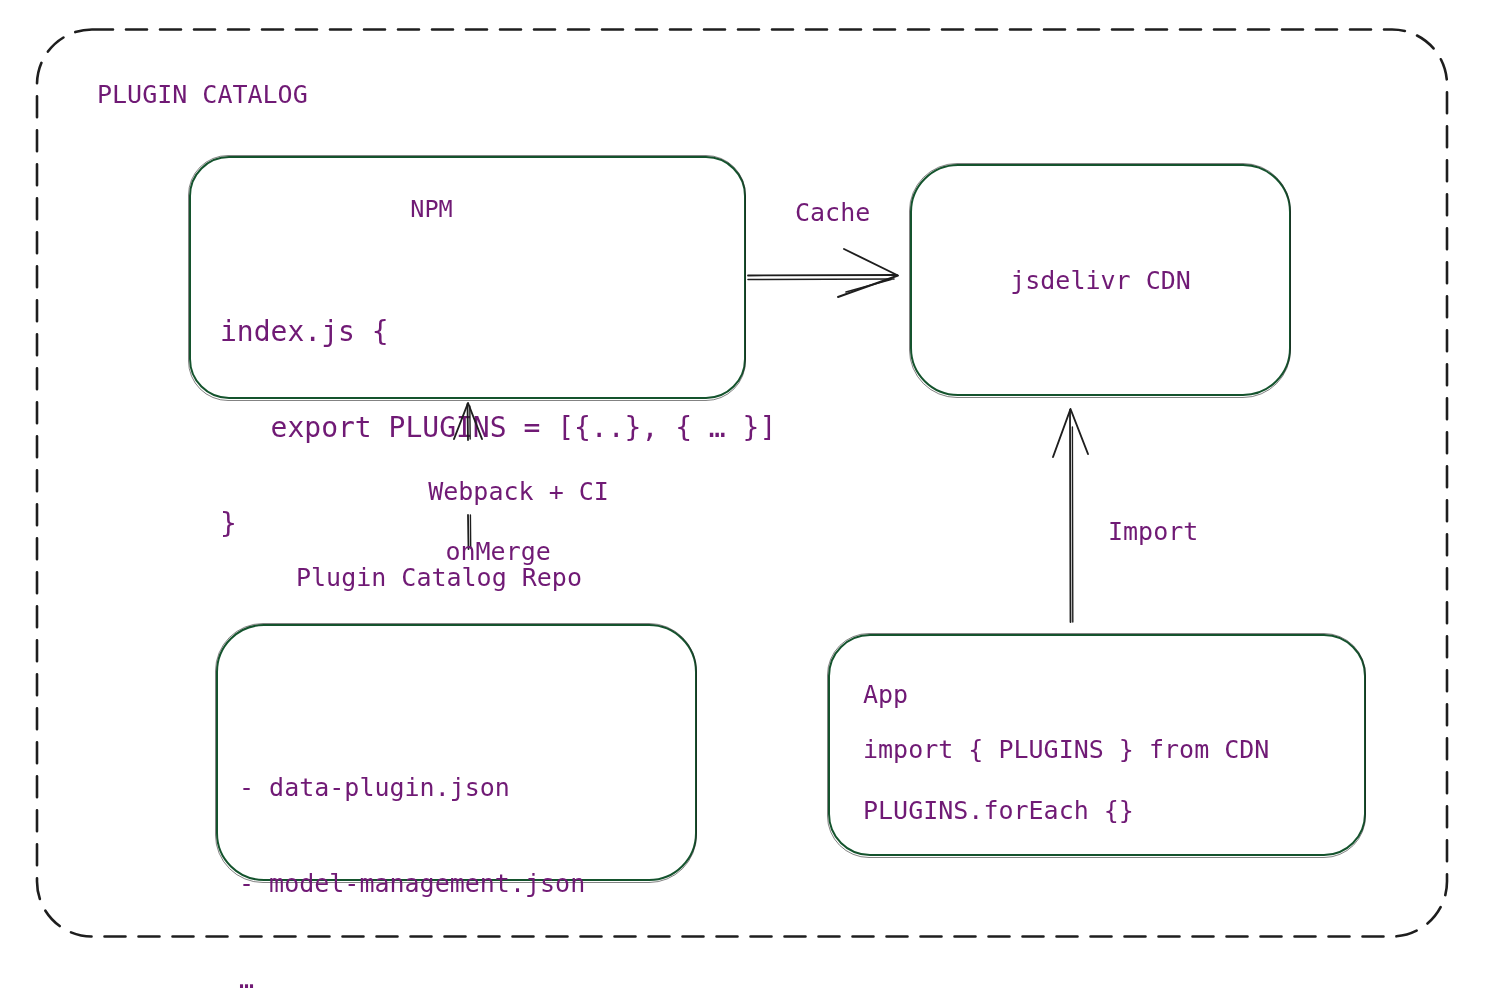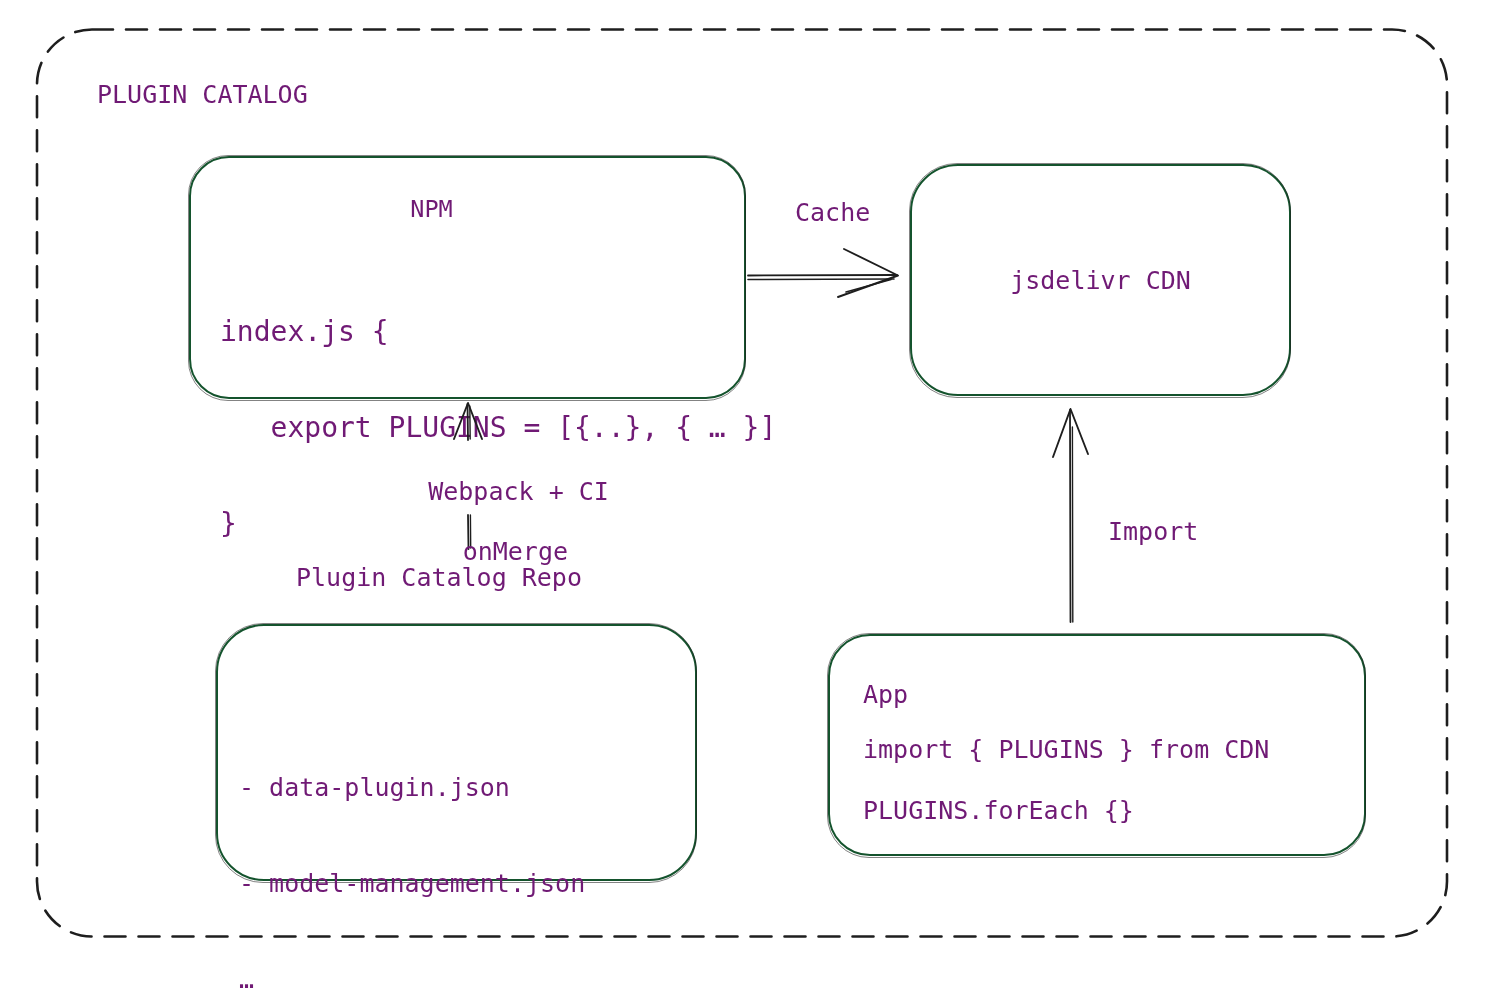--- a/index.html
+++ b/index.html
@@ -34,21 +34,21 @@
   #repo-title{left:296px;top:563px;}
   .repo-files{position:absolute;left:6px;top:82px;font-size:25px;line-height:32px;white-space:pre;}
   .repo-files span{display:block;margin-left:15px;}
 
   #app-box{left:828px;top:634px;width:538px;height:222px;border-radius:42px;}
   .app-title{left:33px;top:44px;}
   .app-line1{left:33px;top:99px;}
   .app-line2{left:33px;top:160px;}
 
   #cache-label{left:789px;top:198px;margin-left:6px;}
-  #build-label{left:368px;top:447px;width:200px;text-align:right;line-height:30px;}
+  #build-label{left:368px;top:447px;width:200px;text-align:center;line-height:30px;}
   #import-label{left:1108px;top:517px;}
 
   #cache-arrow{left:745px;top:240px;}
   #build-arrow{left:448px;top:398px;}
   #import-arrow{left:1050px;top:402px;}
 </style>
 </head>
 <body>
 
 <div class="canvas">

